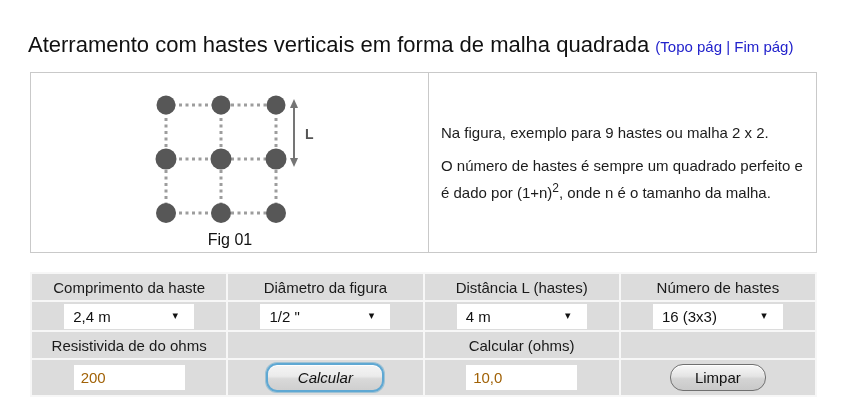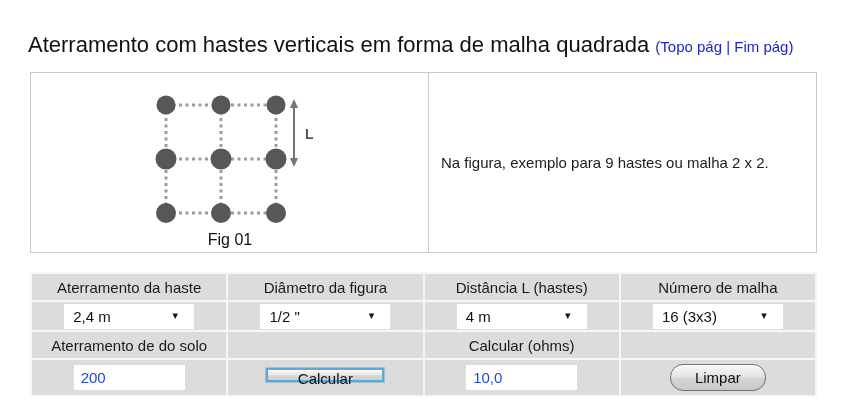--- a/index.html
+++ b/index.html
@@ -88,32 +88,33 @@
     transform: translateY(-54%);
     font-size: 11px; color: #111; pointer-events: none;
     line-height: 1;
   }
 
   
   input.txt {
     width: 111px; height: 25px;
     border: none; background: #ffffff;
     font-family: "Liberation Sans", sans-serif;
-    font-size: 15px; color: #1d4ed8;
+    font-size: 15px; color: #a16207;
     padding: 0 4px 0 7px;
   }
 
   
   button { font-family: "Liberation Sans", sans-serif; font-size: 15px; color: #111; cursor: pointer; }
   .btn-calc {
-    width: 118px; height: 14px;
+    width: 118px; height: 29px;
     border: 2px solid #5fa8d3;
-    border-radius: 0;
+    border-radius: 11px;
     background: linear-gradient(#f5f5f5 0%, #ebebeb 45%, #d9d9d9 55%, #cfcfcf 100%);
     box-shadow: inset 0 1px 0 #ffffff, 0 0 0 1px #9fc2d4;
+    font-style: italic;
   }
   .btn-clear {
     width: 96px; height: 27px;
     border: 1px solid #707070;
     border-radius: 13px;
     background: linear-gradient(#f8f8f8 0%, #e4e4e4 45%, #d4d4d4 55%, #c9c9c9 100%);
     box-shadow: inset 0 1px 0 #ffffff;
   }
 </style>
 </head>
@@ -153,47 +154,48 @@
         <polygon points="259,35 267,35 263,26" stroke="none"></polygon>
         <polygon points="259,85 267,85 263,94" stroke="none"></polygon>
       </g>
       <text x="274" y="66" font-size="14" font-weight="bold" fill="#555">L</text>
 
       <text x="199" y="172" font-size="16" fill="#111" text-anchor="middle">Fig 01</text>
     </svg>
   </div>
   <div class="desc-cell">
     <p>Na figura, exemplo para 9 hastes ou malha 2 x 2.</p>
+    <p><span>O número de hastes é sempre um quadrado perfeito e é dado por (1+n)</span><sup>2</sup><span>, onde n é o tamanho da malha.</span></p>
   </div>
 </div>
 
 <table class="calc">
   <tbody>
       <tr class="hdr-row">
-    <td>Aterramento da haste</td>
+    <td>Comprimento da haste</td>
     <td>Diâmetro da figura</td>
     <td>Distância L (hastes)</td>
-    <td>Número de malha</td>
+    <td>Número de hastes</td>
   </tr>
   <tr class="select-row">
     <td>
       <span class="sel-wrap"><select><option>2,4 m</option></select><span class="sel-arrow">▾</span></span>
     </td>
     <td>
       <span class="sel-wrap"><select><option>1/2 "</option></select><span class="sel-arrow">▾</span></span>
     </td>
     <td>
       <span class="sel-wrap"><select><option>4 m</option></select><span class="sel-arrow">▾</span></span>
     </td>
     <td>
       <span class="sel-wrap"><select><option>16 (3x3)</option></select><span class="sel-arrow">▾</span></span>
     </td>
   </tr>
   <tr class="hdr-row">
-    <td>Aterramento de do solo</td>
+    <td>Resistivida de do ohms</td>
     <td></td>
     <td>Calcular (ohms)</td>
     <td></td>
   </tr>
   <tr class="input-row">
     <td>
       <input class="txt" type="text" value="200" style="">
     </td>
     <td>
       <button class="btn-calc">Calcular</button>

